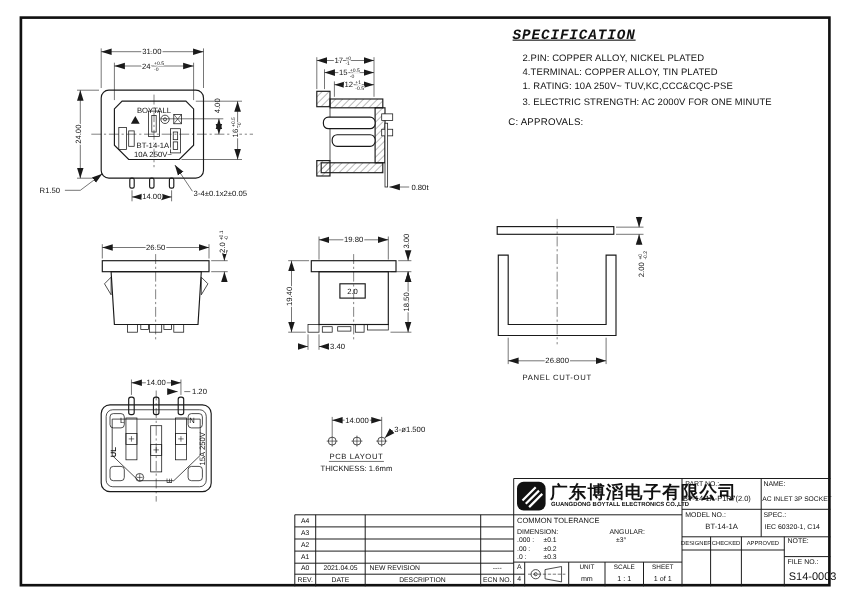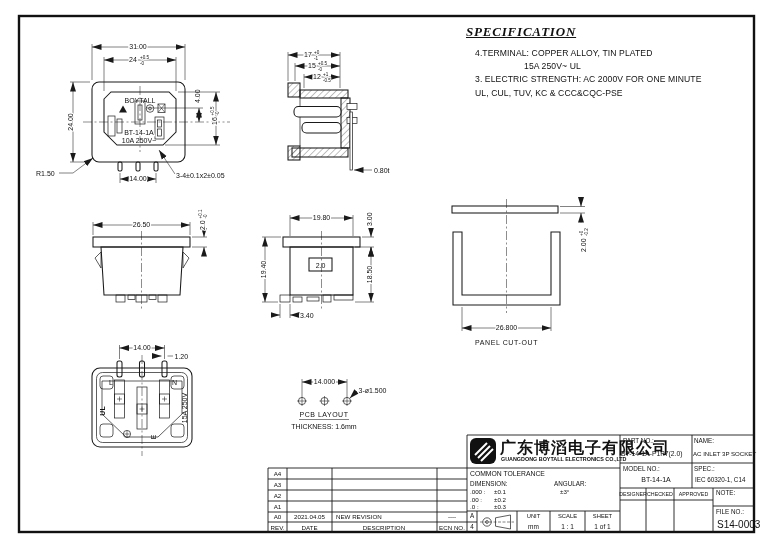--- a/index.html
+++ b/index.html
@@ -16,21 +16,21 @@
   .hat{fill:url(#hatp);stroke:#1a1a1a;stroke-width:1.05}
   text{fill:#111;font-family:"Liberation Sans",sans-serif}
   .dt{font-size:7px;paint-order:stroke;stroke:#fff;stroke-width:2.4px;text-anchor:middle}
   .dts{text-anchor:start}
   .tol{font-size:4.6px;paint-order:stroke;stroke:#fff;stroke-width:1.6px;text-anchor:start}
   .lbl{font-size:7px;text-anchor:middle}
   .t{position:absolute;white-space:nowrap;color:#111}
   .c{transform:translateX(-50%)}
   .abs{position:absolute}
   .spec{position:absolute;left:462px;top:24px;width:292px}
-  .spec-title{font-family:Liberation Serif, serif;font-style:italic;font-weight:bold;font-size:13px;text-decoration:underline;letter-spacing:.8px;margin:0 0 8px 4px}
+  .spec-title{font-family:Liberation Mono, monospace;font-style:italic;font-weight:bold;font-size:13px;text-decoration:underline;letter-spacing:.8px;margin:0 0 8px 4px}
   .spec-h{font-size:8.8px;margin:9px 0 4px 0;letter-spacing:.2px}
   .spec-i{font-size:8.6px;margin:3.2px 0 0 13px;letter-spacing:.1px}
   .spec-i2{margin-left:62px}
 </style>
 </head>
 <body>
 
 <div class="page">
 
 <svg class="draw" width="770" height="544" viewBox="0 0 770 544">
@@ -328,24 +328,25 @@
   <g>
     <line class="dim" x1="480" y1="522" x2="514" y2="522" stroke-dasharray="3 1.5"></line>
     <circle class="ol thin" cx="487" cy="522" r="4.2"></circle>
     <circle class="ol thin" cx="487" cy="522" r="1.4"></circle>
     <polygon class="ol thin" points="495.5,517.8 510.5,515 510.5,529 495.5,526.2"></polygon>
   </g>
 </svg>
 
 <div class="spec">
   <div class="spec-title">SPECIFICATION</div>
+  <div class="spec-i">2.PIN: COPPER ALLOY, NICKEL PLATED</div>
   <div class="spec-i">4.TERMINAL: COPPER ALLOY, TIN PLATED</div>
-  <div class="spec-i spec-i2">15A 250V~ UL</div>
+  <div class="spec-i">1. RATING: 10A 250V~ TUV,KC,CCC&amp;CQC-PSE</div>
   <div class="spec-i">3. ELECTRIC STRENGTH: AC 2000V FOR ONE MINUTE</div>
-  <div class="spec-i">UL, CUL, TUV, KC &amp; CCC&amp;CQC-PSE</div>
+  <div class="spec-h">C: APPROVALS:</div>
 </div>
 
 <svg class="abs" style="left:469px;top:437px" width="28" height="28">
   <rect x="1" y="1" width="26" height="26" rx="6" fill="#111"></rect>
   <line x1="6" y1="18" x2="18" y2="6" stroke="#fff" stroke-width="2"></line>
   <line x1="9" y1="21" x2="21" y2="9" stroke="#fff" stroke-width="2"></line>
   <line x1="12" y1="24" x2="24" y2="12" stroke="#fff" stroke-width="2"></line>
 </svg>
 
 <div>

